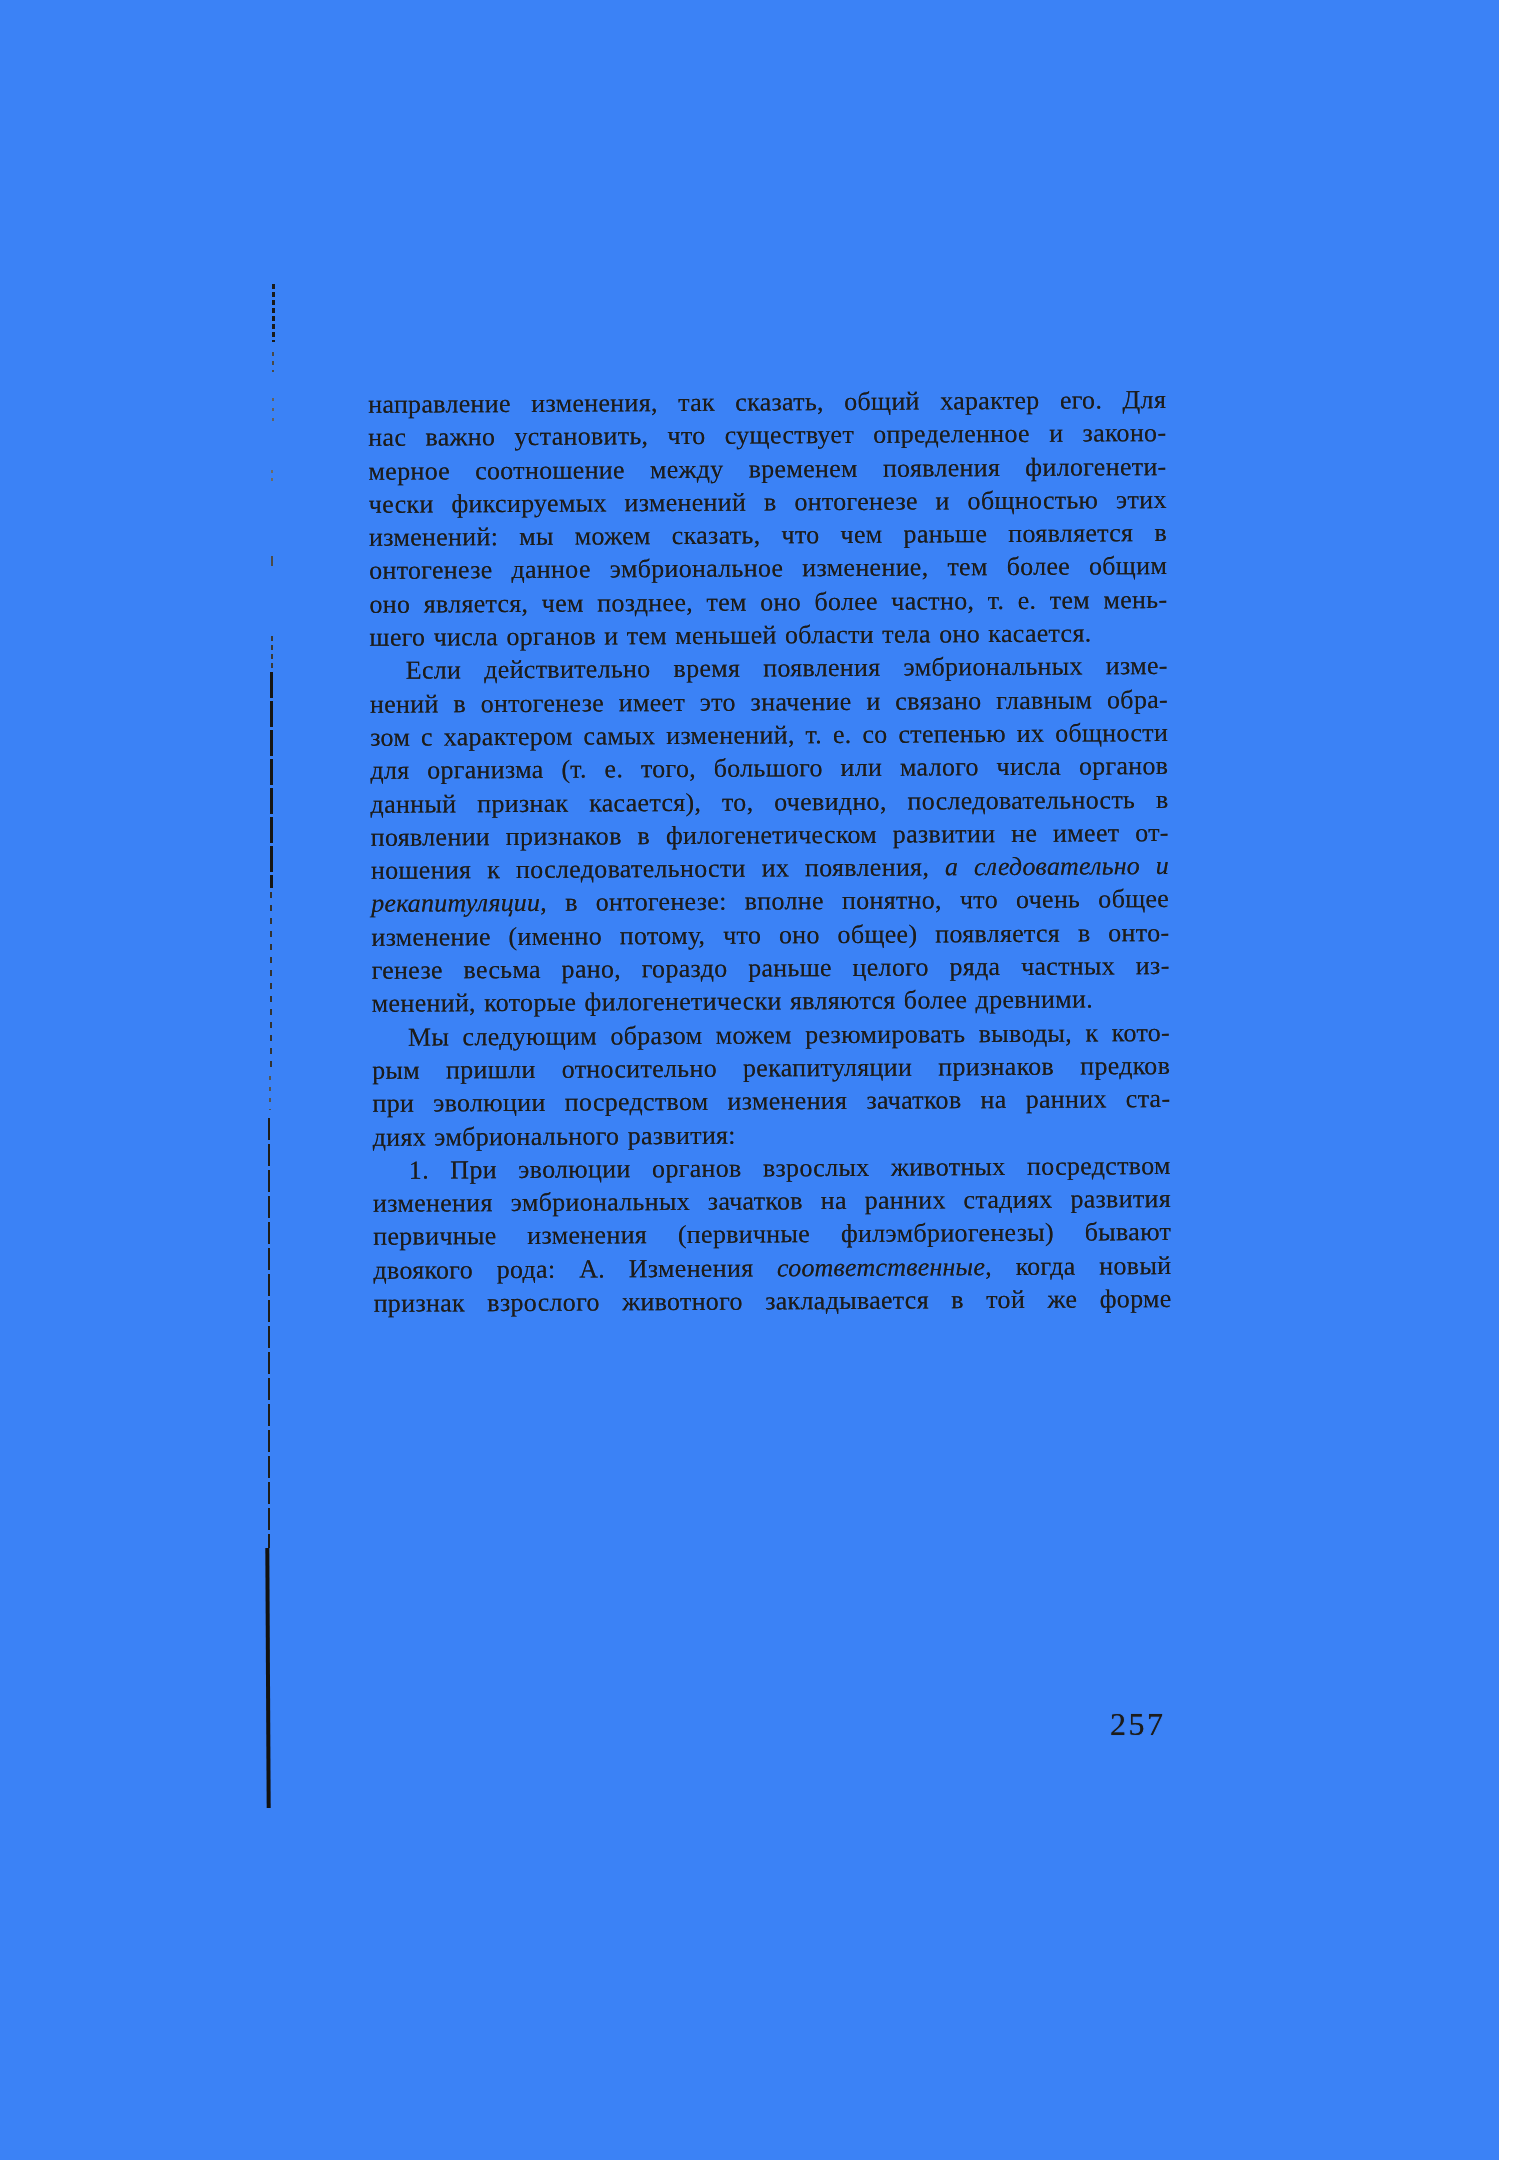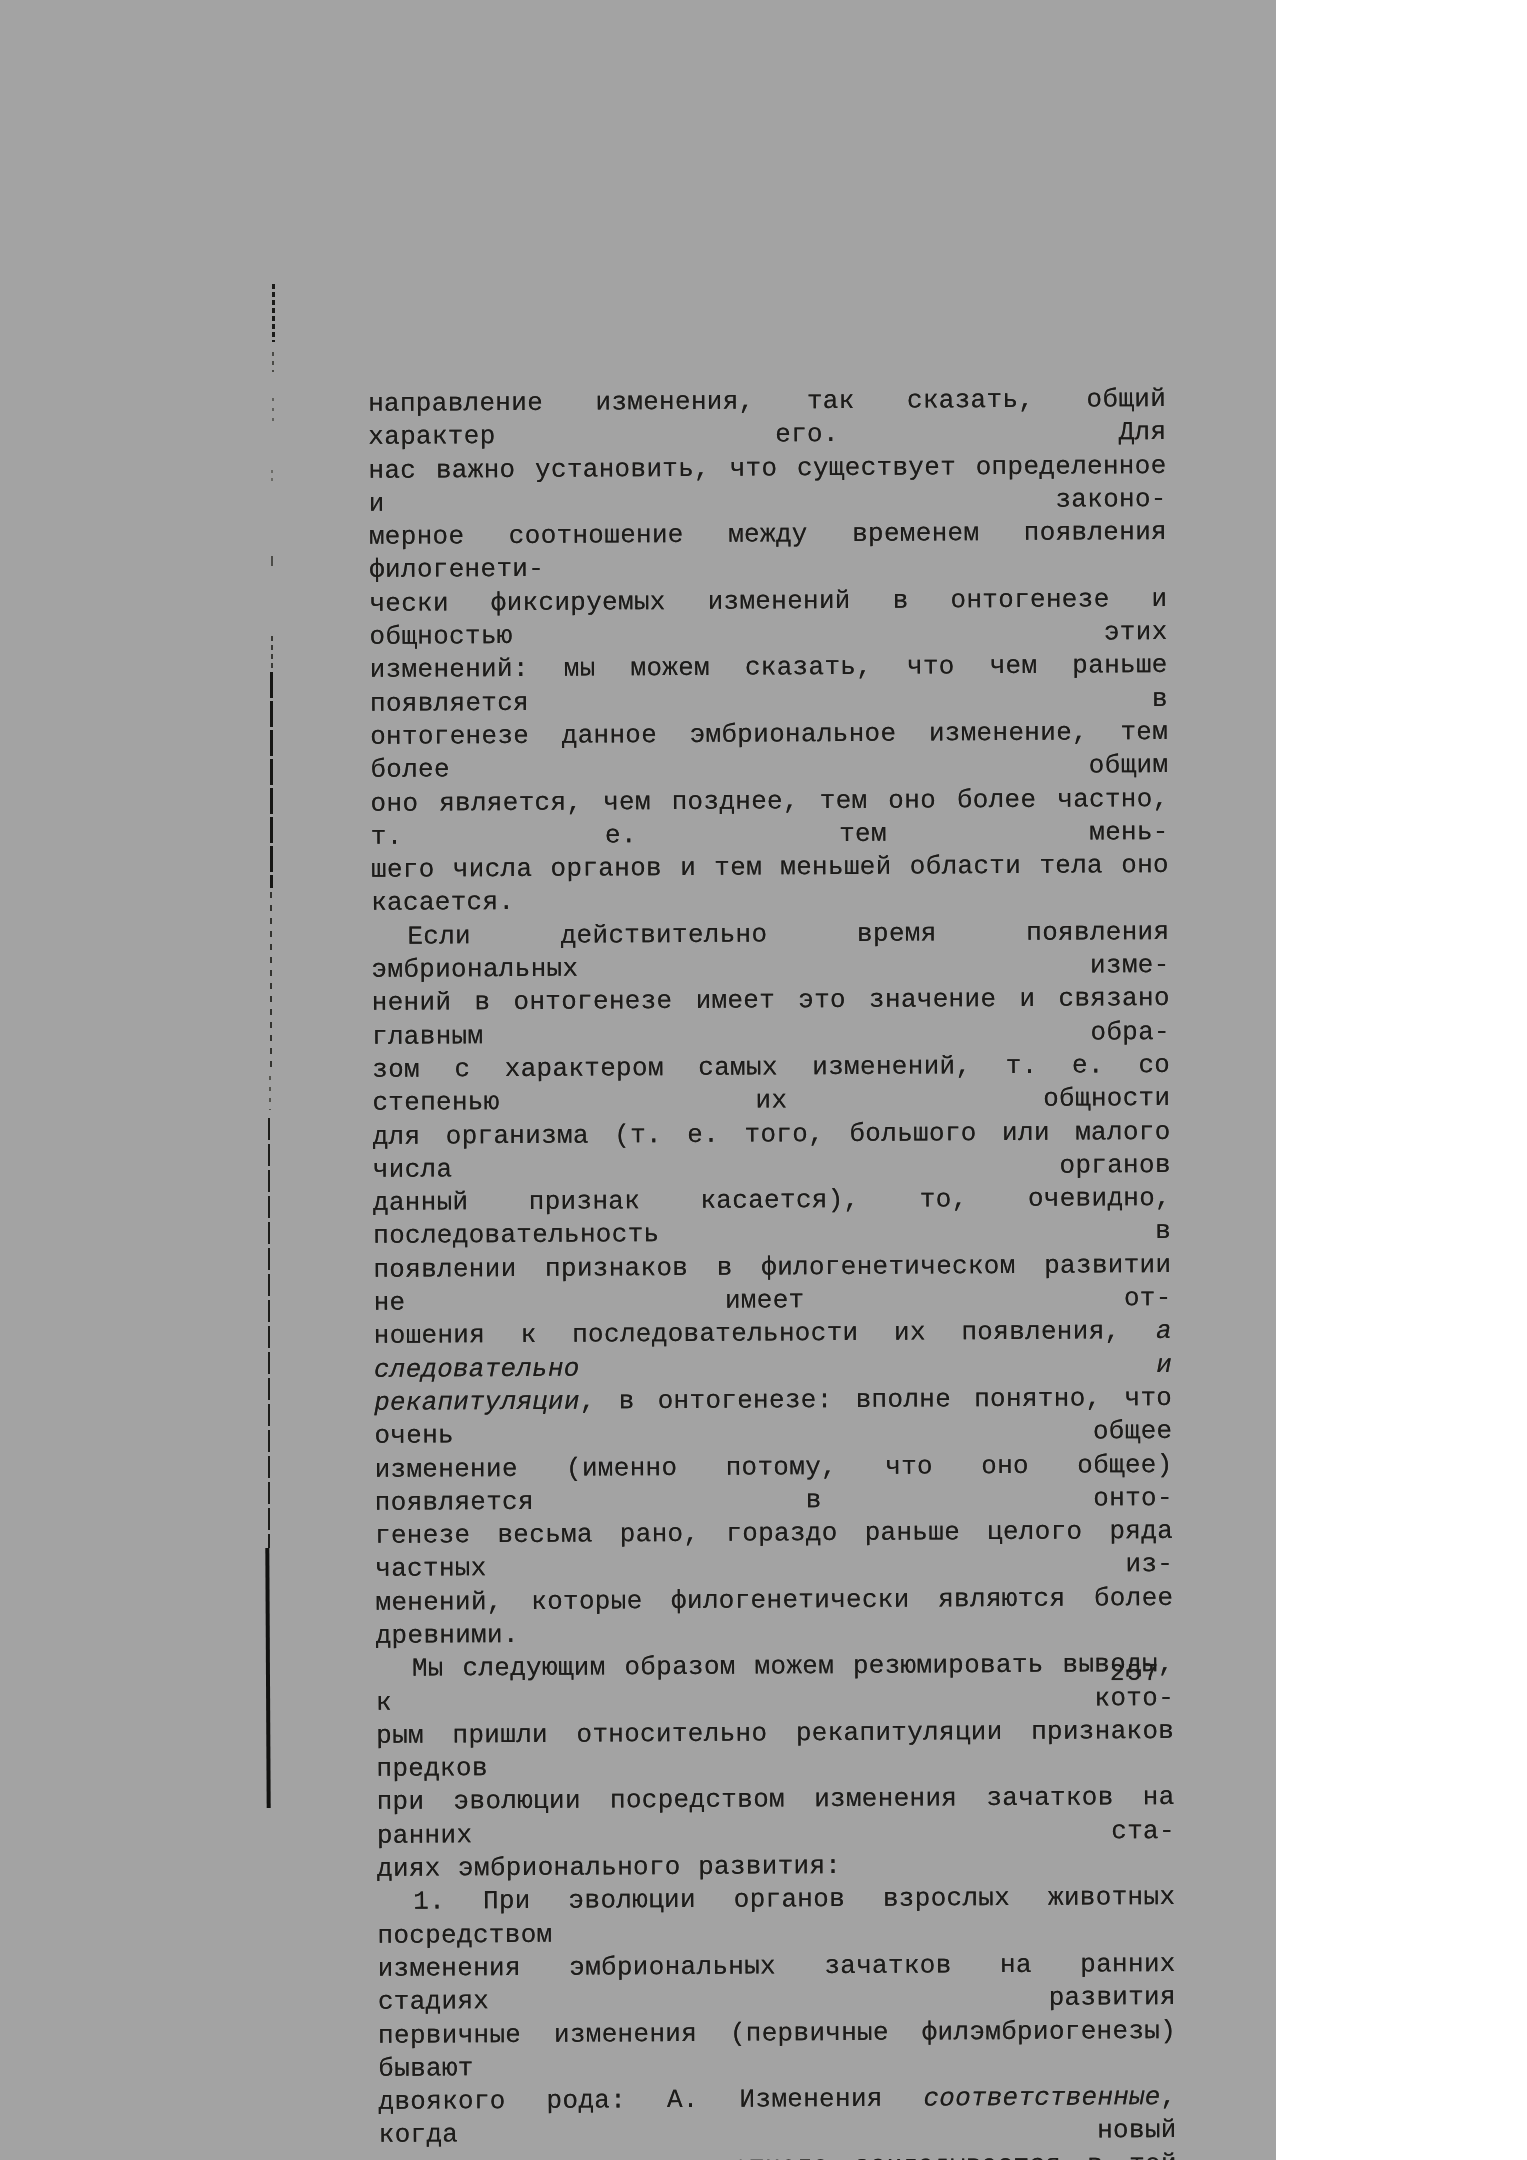--- a/index.html
+++ b/index.html
@@ -2,25 +2,25 @@
 <html><head>
 <meta charset="utf-8">
 <style>
   html, body {
     margin: 0;
     padding: 0;
     background: #ffffff;
   }
   .page {
     position: relative;
-    width: 1276px;
+    width: 1499px;
     height: 2160px;
-    background: #a3a3a3;
+    background: #3b82f6;
     overflow: hidden;
-    font-family: Liberation Mono, monospace;
+    font-family: Liberation Serif, serif;
     color: #1d1c1a;
   }
   
   .text-block {
     position: absolute;
     left: 368px;
     top: 383px;
     width: 798px;
     transform: rotate(-0.35deg);
     transform-origin: 100% 0;
@@ -35,22 +35,22 @@
     text-align-last: justify;
     white-space: normal;
   }
   .line.indent { text-indent: 36px; }
   .line.para-end { text-align-last: left; }
   .italic { font-style: italic; letter-spacing: 0.2px; }
   
   .page-number {
     position: absolute;
     left: 1110px;
-    top: 1660px;
-    font-size: 24px;
+    top: 1706px;
+    font-size: 32px;
     letter-spacing: 2.5px;
     text-shadow: 0 0 0.7px rgba(25,25,22,0.8);
   }
   
   .binding-mark { position: absolute; }
   .bm-a { left: 272px; top: 284px; width: 3px; height: 58px;
           background: repeating-linear-gradient(to bottom,#1a1a18 0 5px,transparent 5px 8px); }
   .bm-b { left: 272px; top: 352px; width: 2px; height: 20px;
           background: repeating-linear-gradient(to bottom,#4a4a46 0 4px,transparent 4px 9px); }
   .bm-c { left: 272px; top: 398px; width: 2px; height: 24px;

